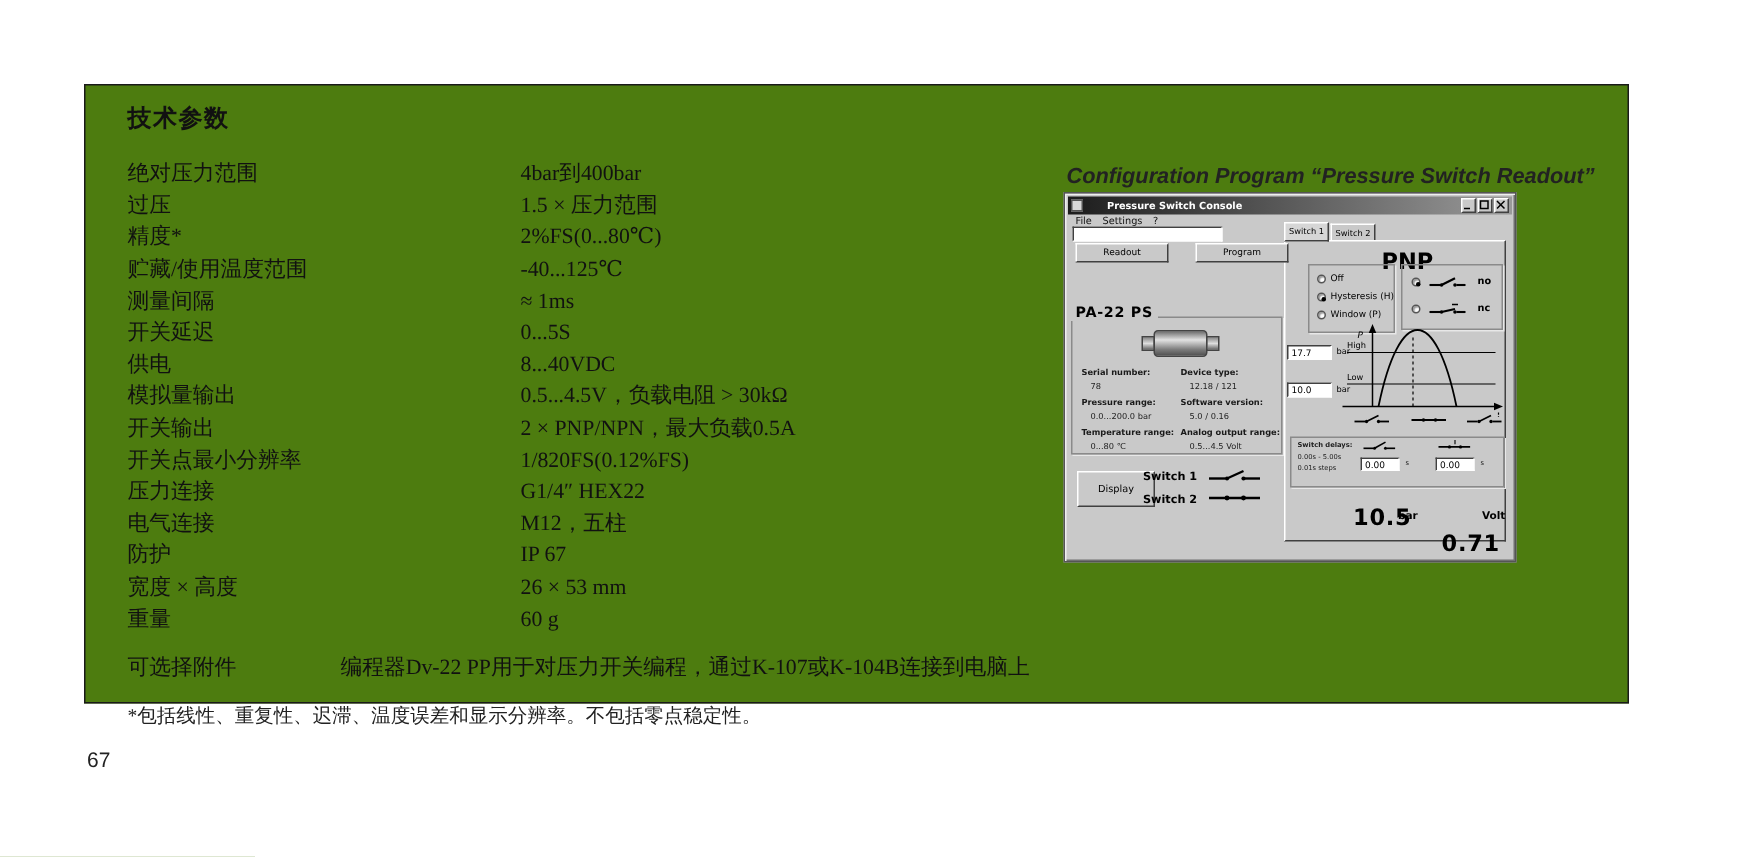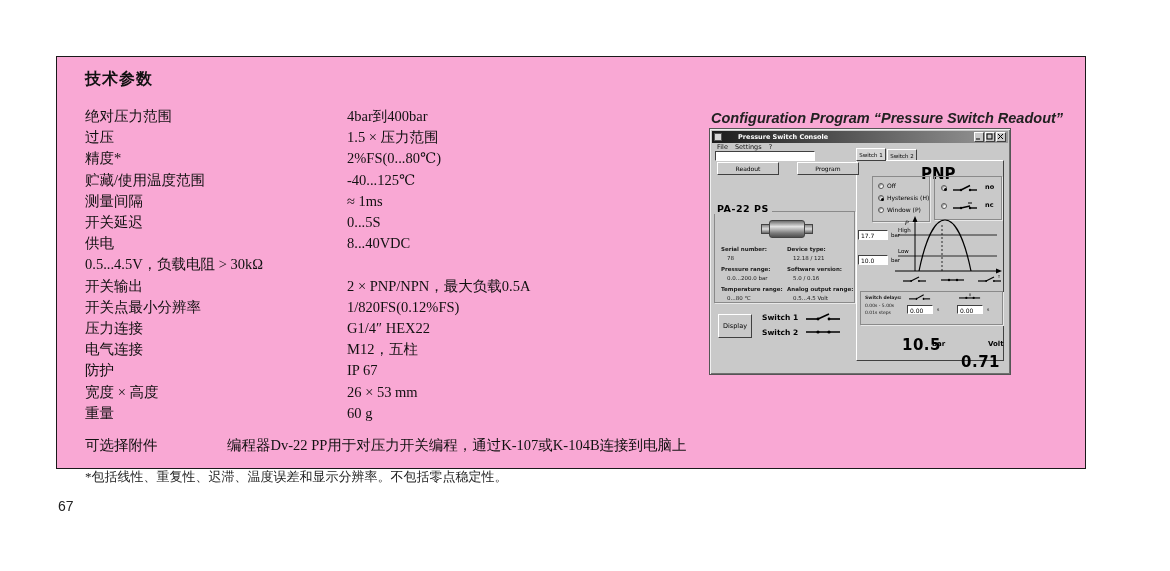--- a/index.html
+++ b/index.html
@@ -1,21 +1,21 @@
 <!DOCTYPE html>
 <html><head>
 <meta charset="utf-8">
 <style>
   * { margin:0; padding:0; box-sizing:border-box; }
   html,body { width:1170px; height:571px; background:#ffffff; overflow:hidden;
               font-family:"Liberation Serif","DejaVu Serif",serif; }
   .page { position:relative; width:1170px; height:571px; background:#fff; }
 
   .content-box { position:absolute; left:56px; top:56px; width:1030px; height:413px;
-                 border:1px solid #1a1a1a; background:#f9a8d4; }
+                 border:1px solid #1a1a1a; background:#4d7c0f; }
 
   
   .specs { position:absolute; left:28px; top:12px; width:620px; color:#111; }
   .specs h2 { font-size:16px; font-weight:bold; margin-bottom:16px; letter-spacing:1px; }
   .spec-row { display:flex; line-height:21.2px; font-size:14.5px; }
   .spec-label { width:262px; flex:none; }
   .spec-value { white-space:nowrap; }
   .accessory-row { display:flex; margin-top:10px; font-size:14.5px; line-height:22px; }
   .accessory-label { width:142px; flex:none; }
   .footnote { margin-top:12px; font-size:13px; color:#222; }
@@ -69,21 +69,21 @@
   .device-title { left:4px; top:74px; position:absolute; font-size:9.5px; font-weight:bold;
                   background:#c9c9c9; padding:0 3px; z-index:2; letter-spacing:.5px; }
   .device-img { left:44px; top:6px; width:56px; height:22px; }
   .dev-body { left:10px; top:2px; width:36px; height:18px; border-radius:3px;
       background:linear-gradient(to bottom,#6f6f6f,#e2e2e2 35%,#7c7c7c 75%,#505050); border:1px solid #444; }
   .dev-nub { top:6px; width:9px; height:10px; background:linear-gradient(to bottom,#888,#ddd,#666); border:1px solid #444; }
   .dev-nub.l { left:2px; } .dev-nub.r { right:2px; }
   .dev-label { font-size:5.5px; font-weight:bold; color:#1a1a1a; white-space:nowrap; }
   .dev-value { font-size:5.5px; color:#222; white-space:nowrap; }
 
-  .display-btn { left:8px; top:185px; width:34px; height:24px; font-size:6.5px; line-height:23px; }
+  .display-btn { left:8px; top:185px; width:52px; height:24px; font-size:6.5px; line-height:23px; }
   .sw-row-label { font-size:7.5px; font-weight:bold; white-space:nowrap; }
 
   .radio { width:6px; height:6px; border-radius:50%; background:#fff;
            border:1px solid #555; box-shadow:inset 1px 1px 1px #999; }
   .radio.sel::after { content:""; position:absolute; left:1.5px; top:1.5px; width:3px; height:3px;
            border-radius:50%; background:#000; }
   .tiny-label { font-size:6px; white-space:nowrap; }
 
   .mode-group { left:162px; top:47px; width:58px; height:46px; }
   .contact-group { left:224px; top:47px; width:68px; height:44px; }
@@ -139,20 +139,21 @@
         </div>
       <div class="spec-row">
           <span class="spec-label">开关延迟</span>
           <span class="spec-value">0...5S</span>
         </div>
       <div class="spec-row">
           <span class="spec-label">供电</span>
           <span class="spec-value">8...40VDC</span>
         </div>
       <div class="spec-row">
+          <span class="spec-label">模拟量输出</span>
           <span class="spec-value">0.5...4.5V，负载电阻 &gt; 30kΩ</span>
         </div>
       <div class="spec-row">
           <span class="spec-label">开关输出</span>
           <span class="spec-value">2 × PNP/NPN，最大负载0.5A</span>
         </div>
       <div class="spec-row">
           <span class="spec-label">开关点最小分辨率</span>
           <span class="spec-value">1/820FS(0.12%FS)</span>
         </div>

